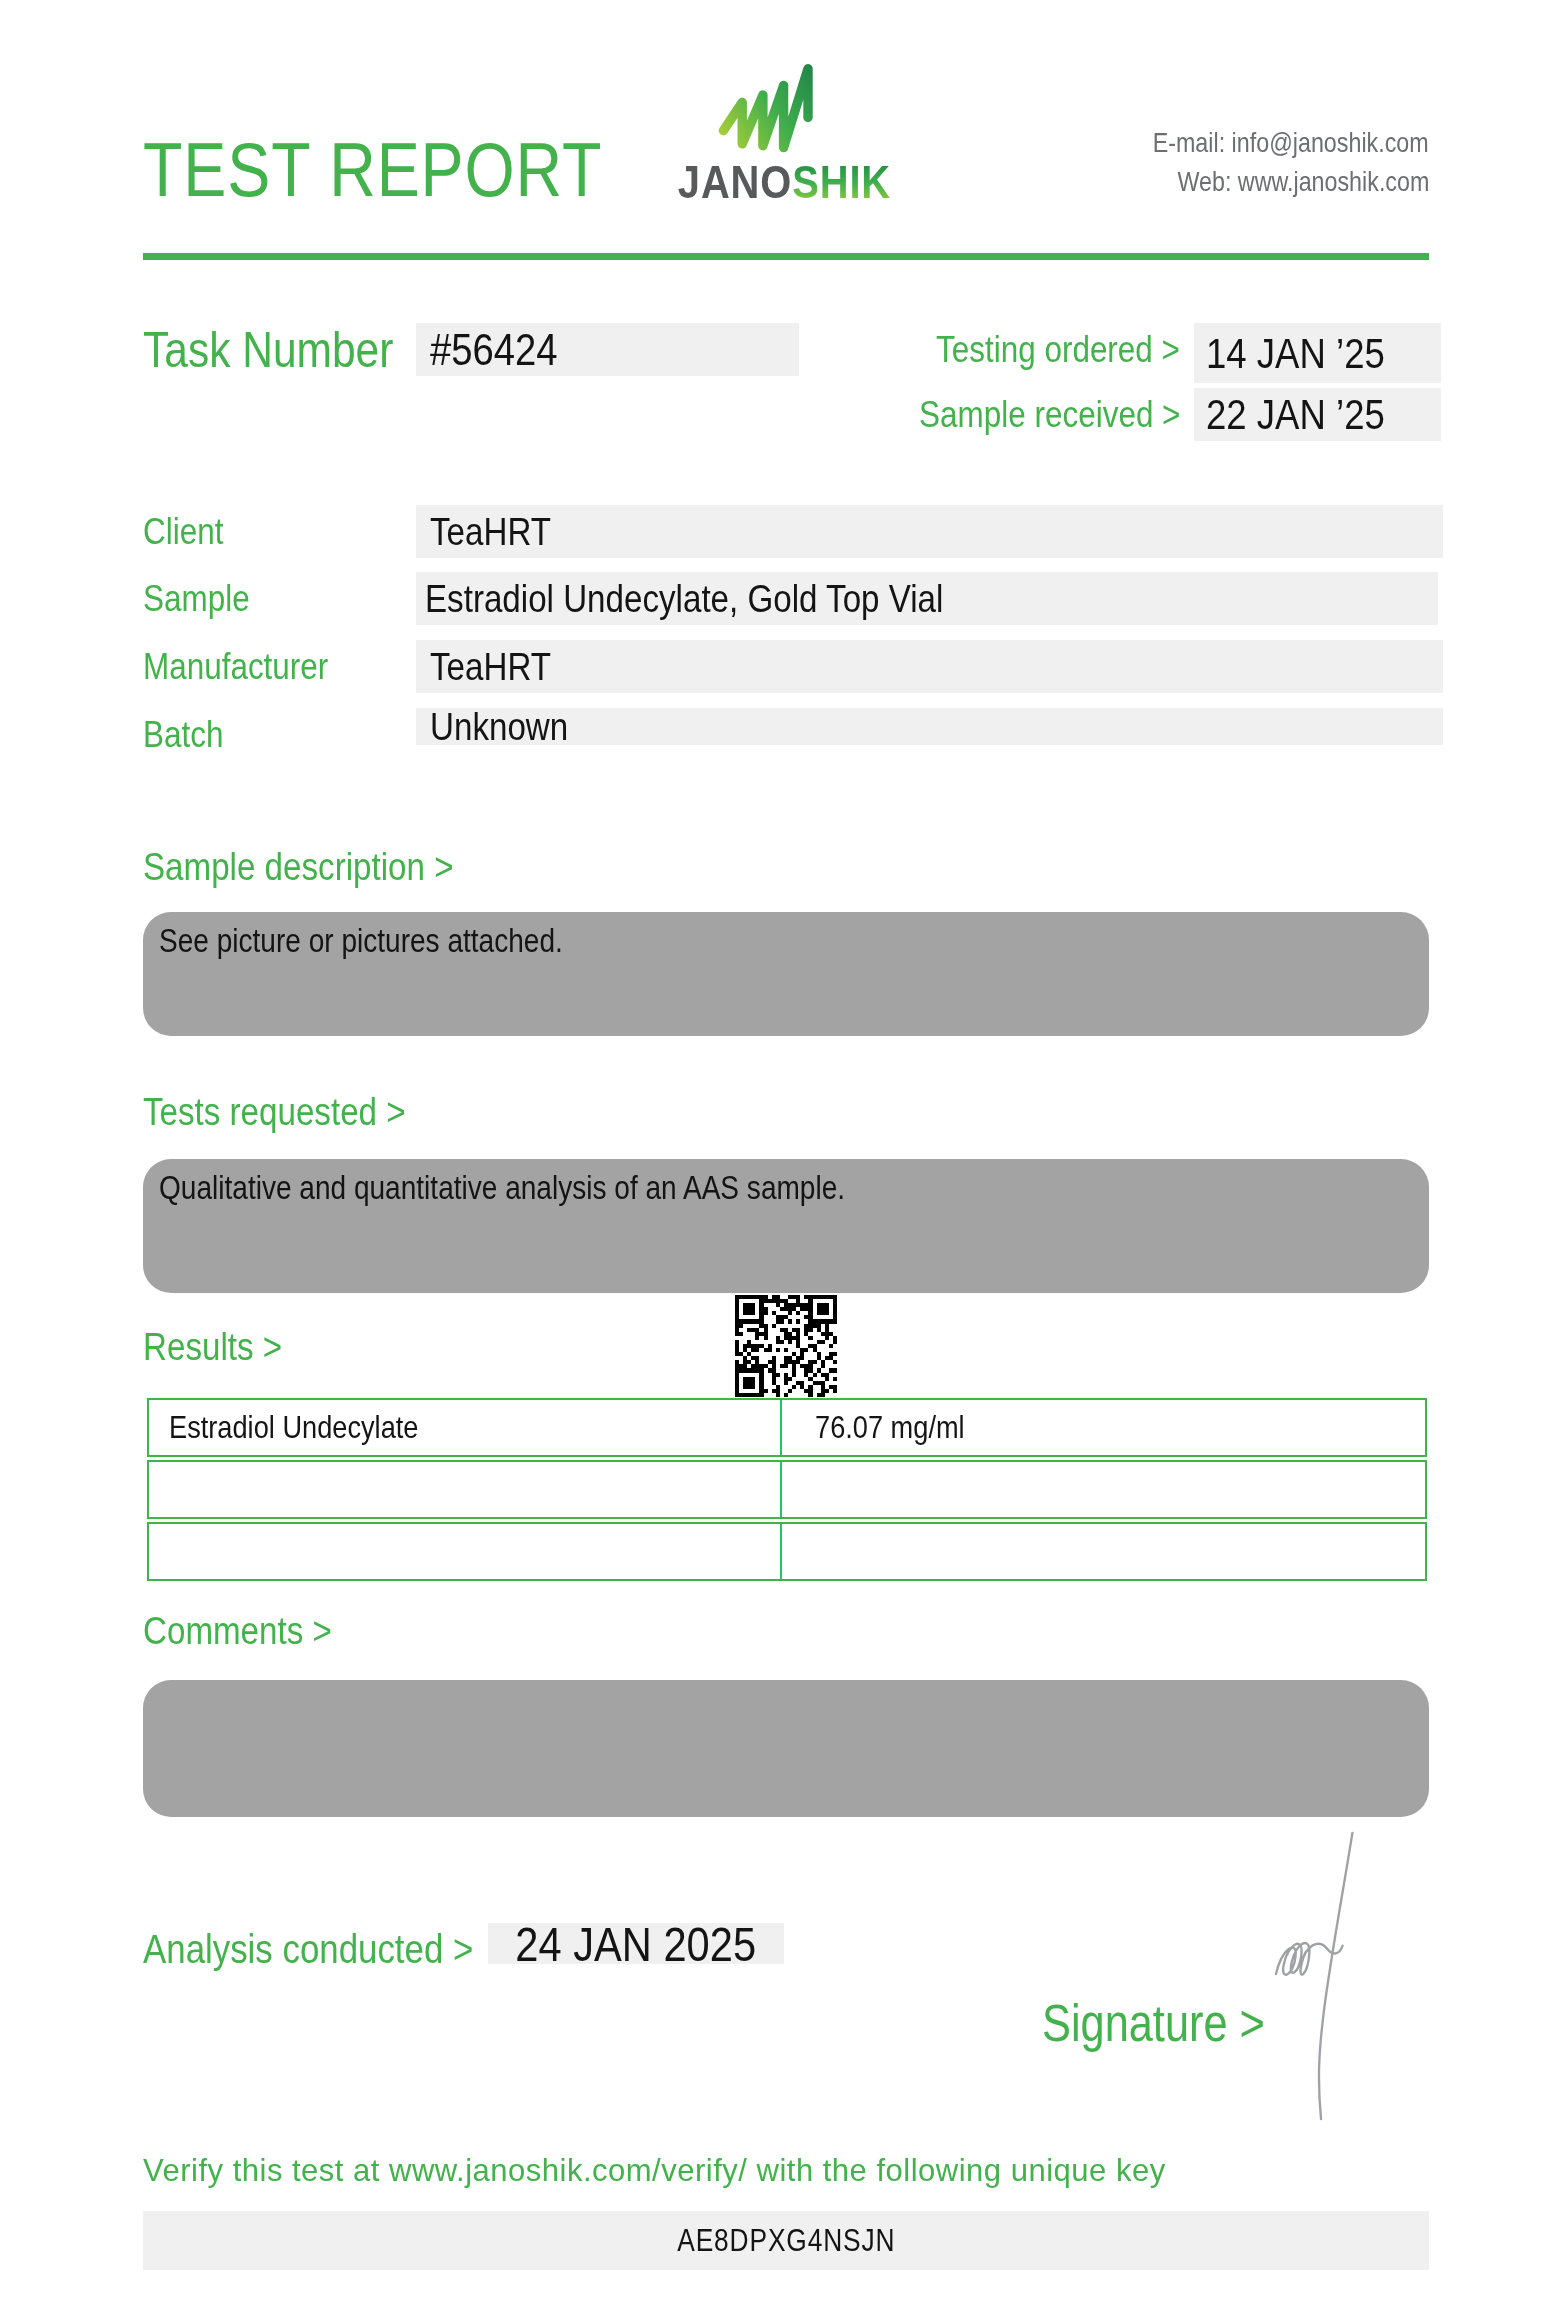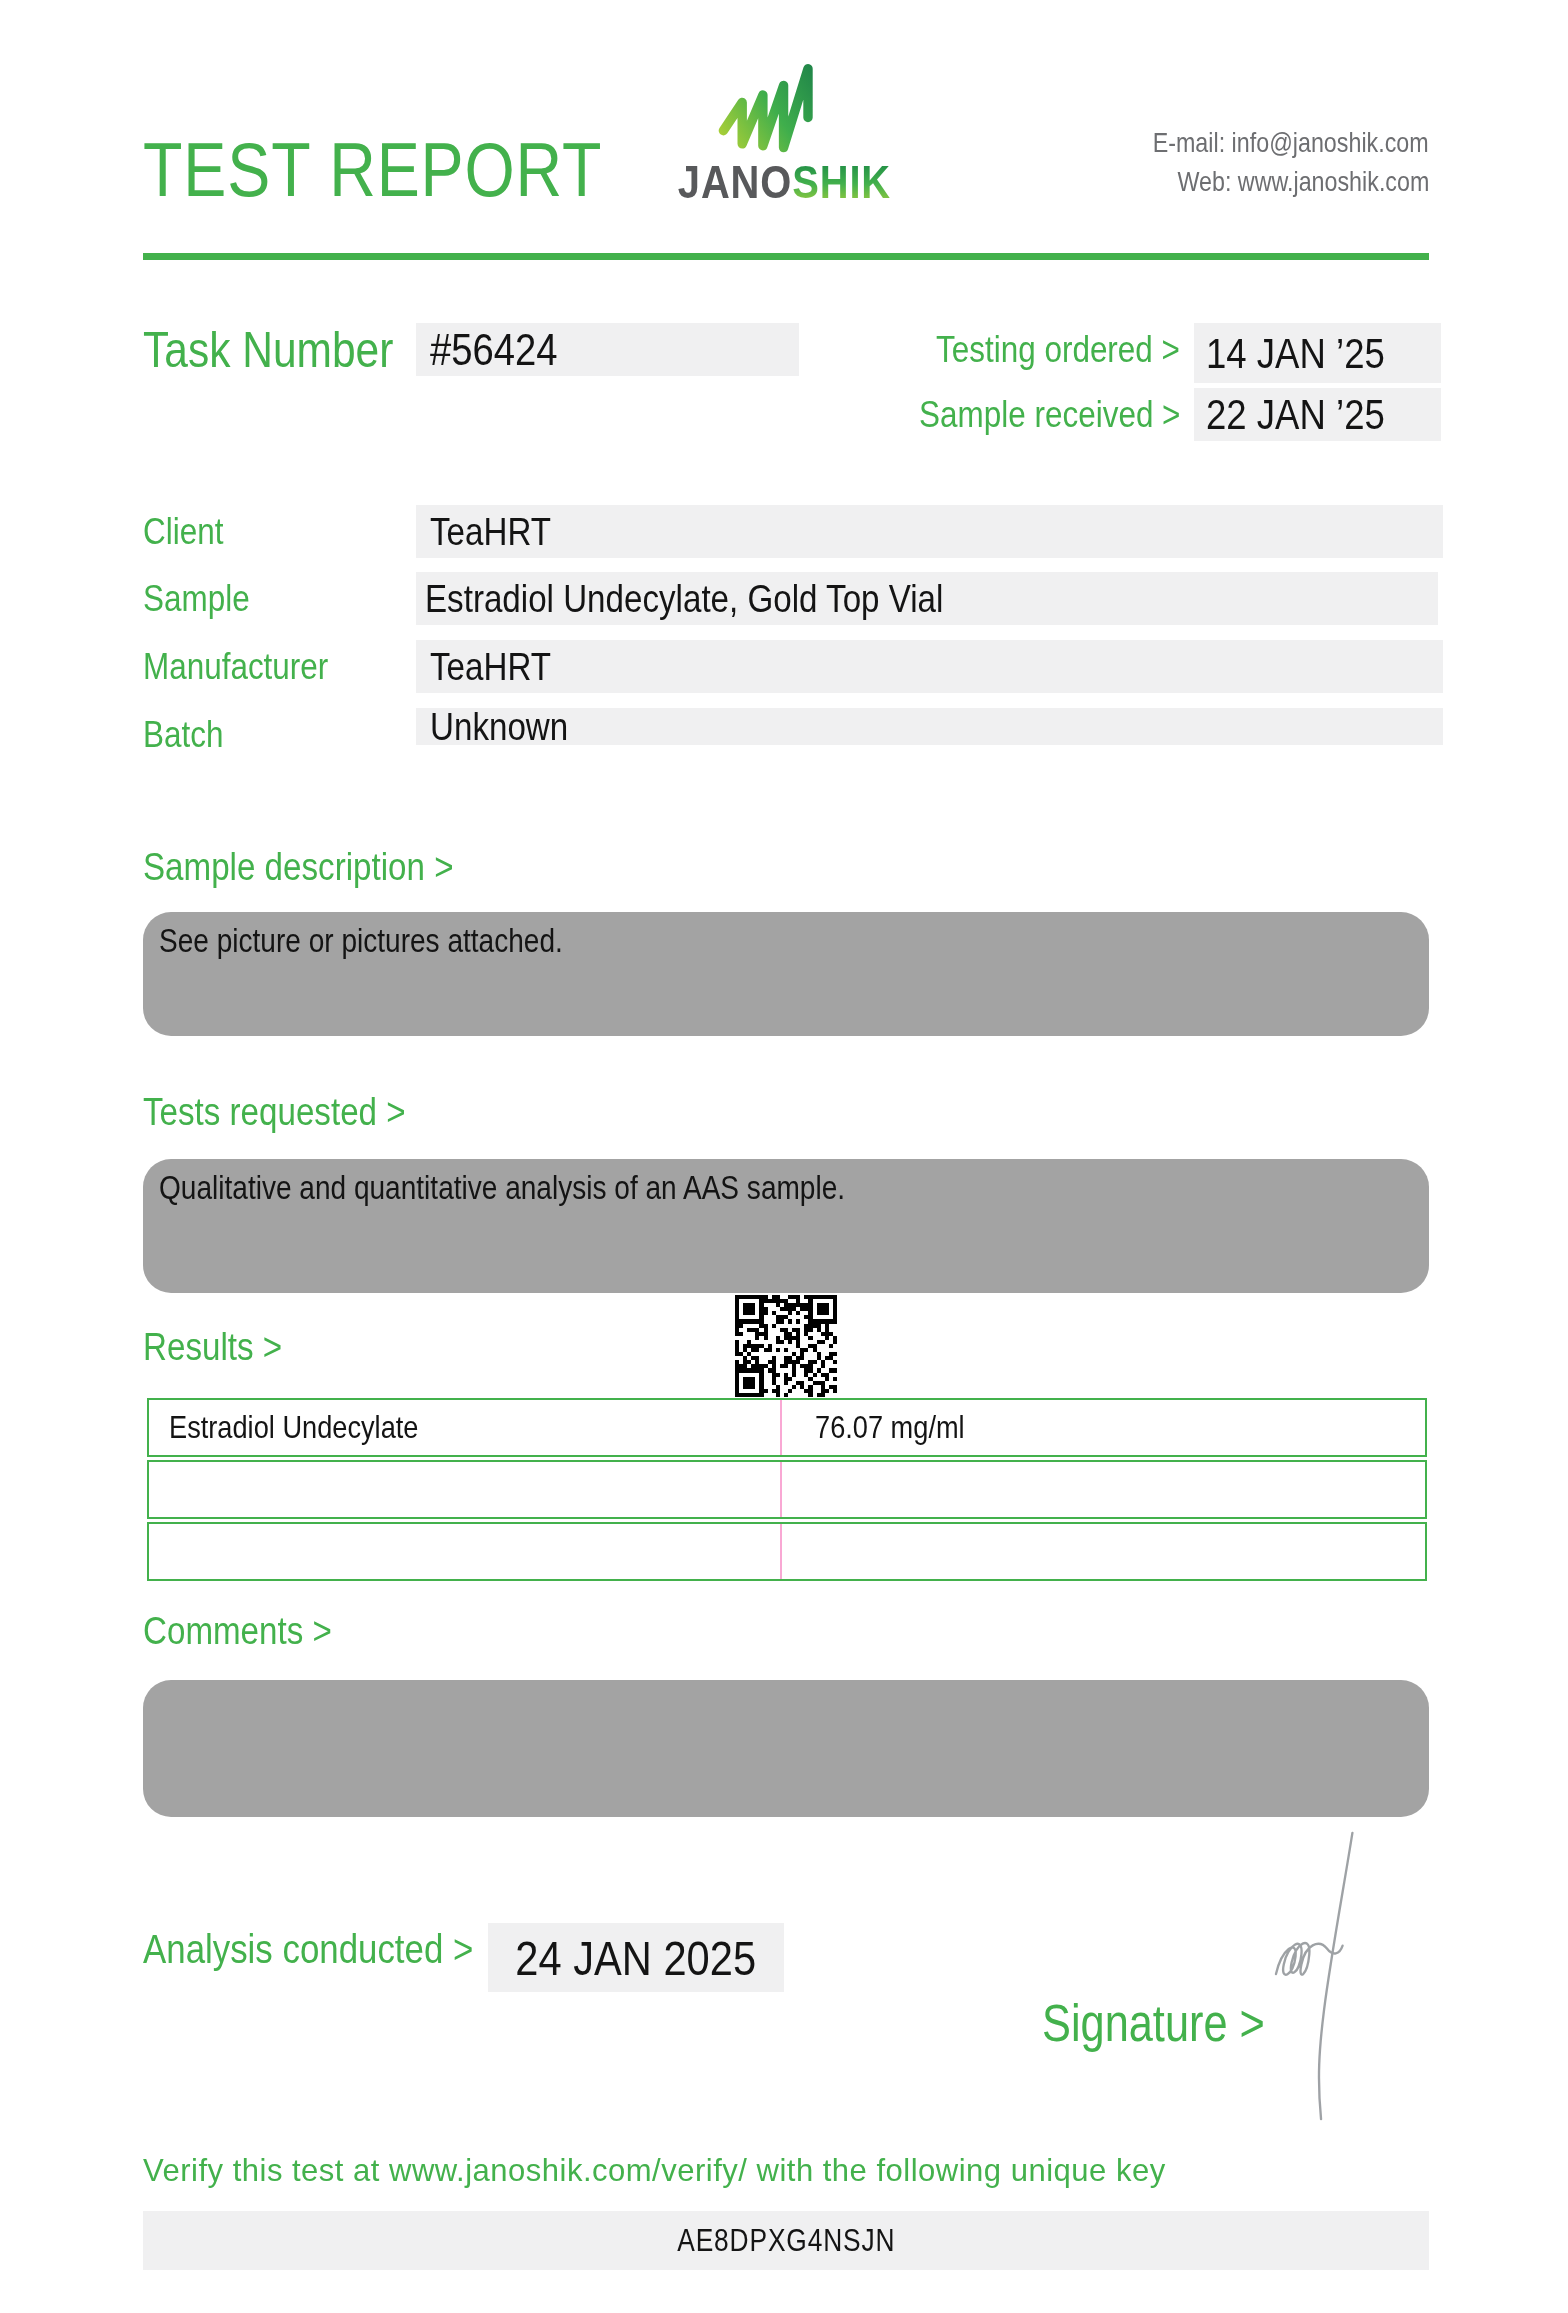--- a/index.html
+++ b/index.html
@@ -37,21 +37,21 @@
   .date-value{font-size:43px;}
 
   
   .secheading{position:absolute;left:143px;font-size:39px;color:#43b14c;}
   .bigbox{position:absolute;left:143px;width:1286px;background:#a3a3a3;border-radius:28px;}
   .bigbox .body{position:absolute;left:15.7px;top:9.8px;font-size:33px;}
 
   
   .rtable{position:absolute;left:147px;top:1398px;width:1280px;}
   .rrow{display:flex;height:55px;border:2px solid #43b14c;margin-bottom:2.9px;background:#ffffff;}
-  .rcell-l{width:49.6%;border-right:2px solid #f9a8d4;display:flex;align-items:center;
+  .rcell-l{width:49.6%;border-right:2px solid #22c55e;display:flex;align-items:center;
            padding-left:19.6px;font-size:32px;box-sizing:border-box;}
   .rcell-r{flex:1;display:flex;align-items:center;padding-left:33px;font-size:32px;}
 
   
   .analysis-date{font-size:49px;}
   .verify-line{position:absolute;left:143px;top:2152px;width:1286px;font-size:32px;
                color:#43b14c;letter-spacing:0.5px;white-space:nowrap;}
   .key-box{left:143px;top:2211px;width:1286px;height:59px;justify-content:center;}
   .key-text{font-size:31px;letter-spacing:1px;}
 
@@ -435,21 +435,21 @@
         <path d="M14,148 C20,122 36,112 34,130 C32,150 18,156 22,138 C26,118 42,108 40,128
                  C38,148 26,154 30,136 C34,116 50,108 48,128 C46,150 36,156 40,138
                  C44,118 58,112 66,122 C72,130 79,128 82,119"></path>
       </g>
     </svg>
   </div>
 
   <div class="rowlabel green" style="left:143px;top:1923px;font-size:41px;">
     <span class="t">Analysis conducted &gt;</span>
   </div>
-  <div class="graybox" style="left:488px;top:1923px;width:296px;height:69px;justify-content:center;">
+  <div class="graybox" style="left:488px;top:1923px;width:296px;height:41px;justify-content:center;">
     <span class="t t-c analysis-date">24 JAN 2025</span>
   </div>
   <div class="rowlabel green" style="left:1042px;top:1997px;font-size:51px;">
     <span class="t">Signature &gt;</span>
   </div>
 
   <div class="verify-line">
     <span class="t" style="transform:scaleX(.97);">Verify this test at www.janoshik.com/verify/ with the following unique key</span>
   </div>
   <div class="graybox key-box">

